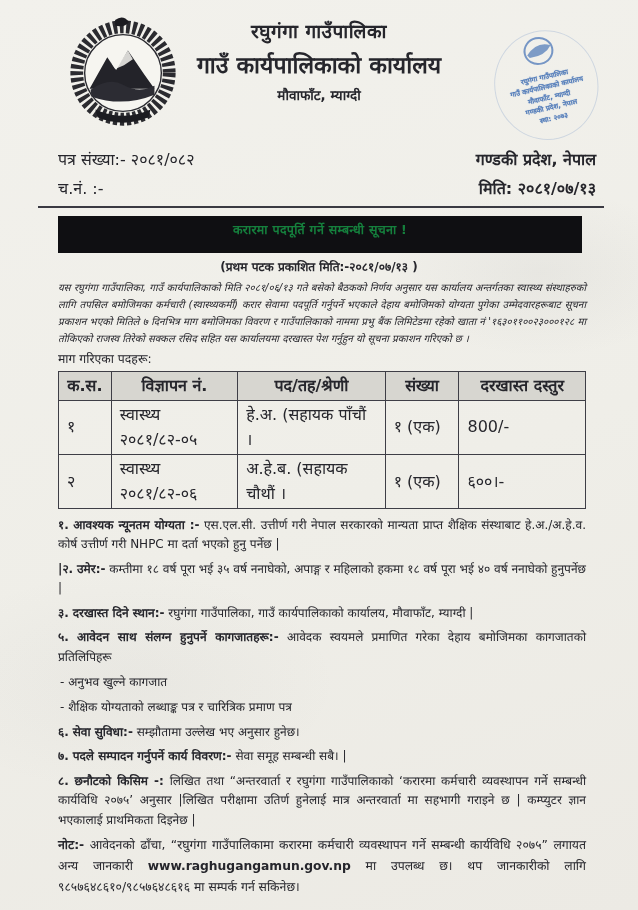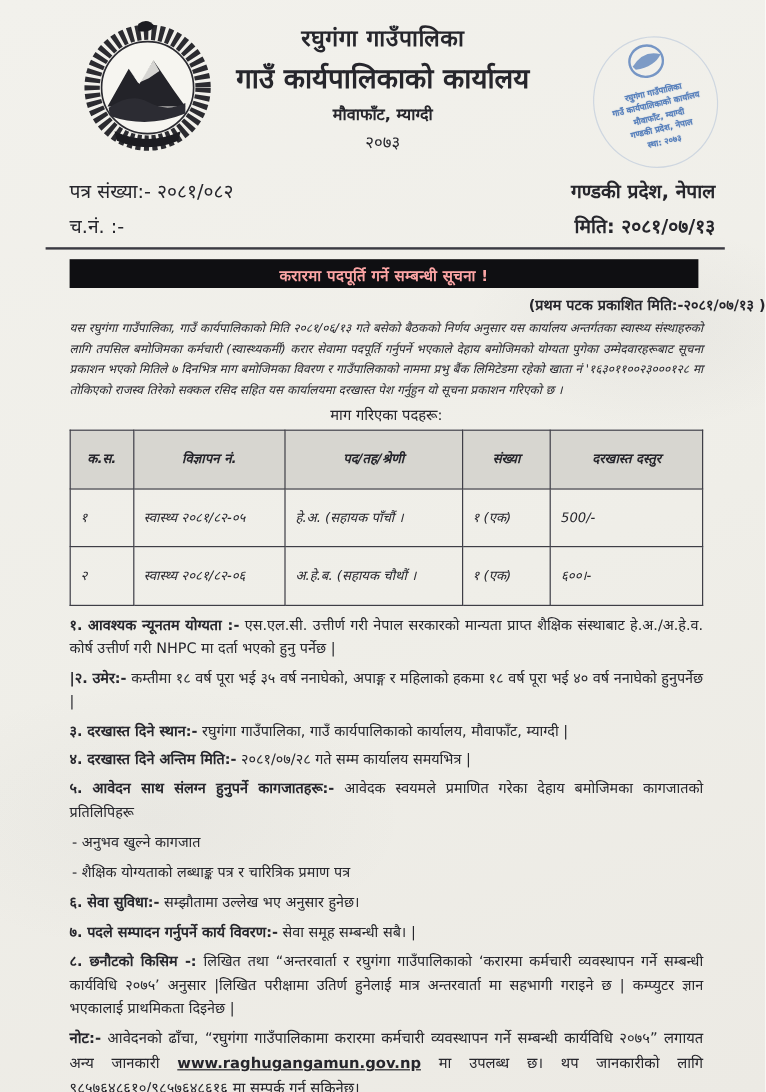--- a/index.html
+++ b/index.html
@@ -33,43 +33,43 @@
     position:absolute; left:3px; top:-2px; width:104px; height:110px;
     border:1px solid rgba(70,115,182,0.22); border-radius:50%;
   }
   
   .meta { padding:0 42px 0 58px; margin-top:10px; font-size:16px; }
   .meta-row { display:flex; justify-content:space-between; margin-bottom:7px; }
   .meta-right { font-weight:bold; }
   .rule { border-top:2px solid #3a3a42; margin:2px 34px 0 38px; }
   
   .banner {
-    margin:8px 56px 0 58px; background:#0f0f12; color:#fca5a5;
-    text-align:center; font-size:12.5px; font-weight:bold; padding:5px 0 2px;
+    margin:8px 56px 0 58px; background:#0f0f12; color:#15803d;
+    text-align:center; font-size:12.5px; font-weight:bold; padding:5px 0 15px;
     letter-spacing:0.3px;
   }
-  .published { text-align:right; font-size:12px; font-weight:bold; margin-top:5px; }
+  .published { text-align:center; font-size:12px; font-weight:bold; margin-top:5px; }
   
   .content { padding:0 52px 0 58px; }
   .body-par { font-size:10px; line-height:1.7; text-align:justify; margin-top:4px;font-style:italic; }
-  .posts-label { font-size:12.3px; margin-top:3px;text-align:center; }
+  .posts-label { font-size:12.3px; margin-top:3px; }
   
   table { width:100%; border-collapse:collapse; margin-top:4px; table-layout:fixed; }
-  th, td { border:1px solid #3e3e46; font-size:11px; padding:15px 8px; line-height:1.6;font-style:italic; }
+  th, td { border:1px solid #3e3e46; font-size:16px; padding:1px 8px; line-height:1.6; }
   th { background:#d7d6d0; font-weight:bold; text-align:center; }
   td { text-align:left; }
   col.c0{width:10%} col.c1{width:24%} col.c2{width:28%} col.c3{width:14%} col.c4{width:24%}
   
   .points { margin-top:7px; font-size:12px; }
   .point { line-height:1.62; margin-bottom:5px; text-align:justify; }
   .pnum, .plabel { font-weight:bold; }
   .bullet { line-height:1.58; margin:6px 0 6px 2px; }
   .note { font-size:12.3px; line-height:1.7; margin-top:2px; text-align:justify; }
   .note .pnum { font-weight:bold; }
-  .weblink { font-weight:bold; text-decoration:underline; color:#26262c; }
+  .weblink { font-weight:bold; color:#26262c; }
 </style>
 </head>
 <body>
 
 <div class="page">
 
   <div class="header">
     <div class="emblem">
       <svg width="118" height="122" viewBox="0 0 120 124">
         <circle cx="60" cy="60" r="47" fill="none" stroke="#1c1c21" stroke-width="13" stroke-dasharray="4 2.6" opacity="0.93"></circle>
@@ -79,21 +79,20 @@
         <path d="M44,44 L49,51 L57,49 L65,37 L70,46 L61,52 L52,56 Z" fill="#f6f5f0" opacity="0.85"></path>
         <path d="M27,77 Q46,64 60,72 Q76,81 92,73 L92,82 Q60,95 28,84 Z" fill="#2c2c33"></path>
         <path d="M32,97 Q60,110 88,97 L86,105 Q60,116 34,105 Z" fill="#1c1c21"></path>
       </svg>
     </div>
 
     <div class="head-center">
       <div class="ht1">रघुगंगा गाउँपालिका</div>
       <div class="ht2">गाउँ कार्यपालिकाको कार्यालय</div>
       <div class="ht3">मौवाफाँट, म्याग्दी</div>
-      <div class="ht4">२०७३</div>
     </div>
 
     <div class="blue-stamp">
       <div class="ring"></div>
       <svg width="40" height="34" viewBox="0 0 40 34" style="margin-top:2px">
         <ellipse cx="20" cy="16" rx="14" ry="13" fill="none" stroke="#4673b6" stroke-width="2" opacity="0.8"></ellipse>
         <path d="M8,18 Q20,6 33,13 Q26,22 10,21 Z" fill="#4673b6" opacity="0.75"></path>
       </svg>
       <div>रघुगंगा गाउँपालिका</div>
       <div>गाउँ कार्यपालिकाको कार्यालय</div>
@@ -136,21 +135,21 @@
         <th>विज्ञापन नं.</th>
         <th>पद/तह/श्रेणी</th>
         <th>संख्या</th>
         <th>दरखास्त दस्तुर</th>
       </tr>
       <tr>
         <td>१</td>
         <td>स्वास्थ्य २०८१/८२-०५</td>
         <td>हे.अ. (सहायक पाँचौं ।</td>
         <td>१  (एक)</td>
-        <td>500/-</td>
+        <td>800/-</td>
       </tr>
       <tr>
         <td>२</td>
         <td>स्वास्थ्य २०८१/८२-०६</td>
         <td>अ.हे.ब. (सहायक चौथौं ।</td>
         <td>१  (एक)</td>
         <td>६००।-</td>
       </tr>
     </tbody>
       </table>
@@ -165,25 +164,20 @@
         <span class="pnum">|२.</span>
         <span class="plabel">उमेर:-</span>
         <span>कम्तीमा १८ वर्ष पूरा भई ३५ वर्ष ननाघेको, अपाङ्ग र महिलाको हकमा १८ वर्ष पूरा भई ४० वर्ष ननाघेको हुनुपर्नेछ |</span>
       </div>
       <div class="point">
         <span class="pnum">३.</span>
         <span class="plabel">दरखास्त दिने स्थान:-</span>
         <span>रघुगंगा गाउँपालिका, गाउँ कार्यपालिकाको कार्यालय, मौवाफाँट, म्याग्दी |</span>
       </div>
       <div class="point">
-        <span class="pnum">४.</span>
-        <span class="plabel">दरखास्त दिने अन्तिम मिति:-</span>
-        <span>२०८१/०७/२८ गते सम्म कार्यालय समयभित्र |</span>
-      </div>
-      <div class="point">
         <span class="pnum">५.</span>
         <span class="plabel">आवेदन साथ संलग्न हुनुपर्ने कागजातहरू:-</span>
         <span>आवेदक स्वयमले प्रमाणित गरेका देहाय बमोजिमका कागजातको प्रतिलिपिहरू</span>
         <div class="bullet">- अनुभव खुल्ने कागजात</div>
         <div class="bullet">- शैक्षिक योग्यताको लब्धाङ्क पत्र र चारित्रिक प्रमाण पत्र</div>
       </div>
       <div class="point">
         <span class="pnum">६.</span>
         <span class="plabel">सेवा सुविधा:-</span>
         <span>सम्झौतामा उल्लेख भए अनुसार हुनेछ।</span>

